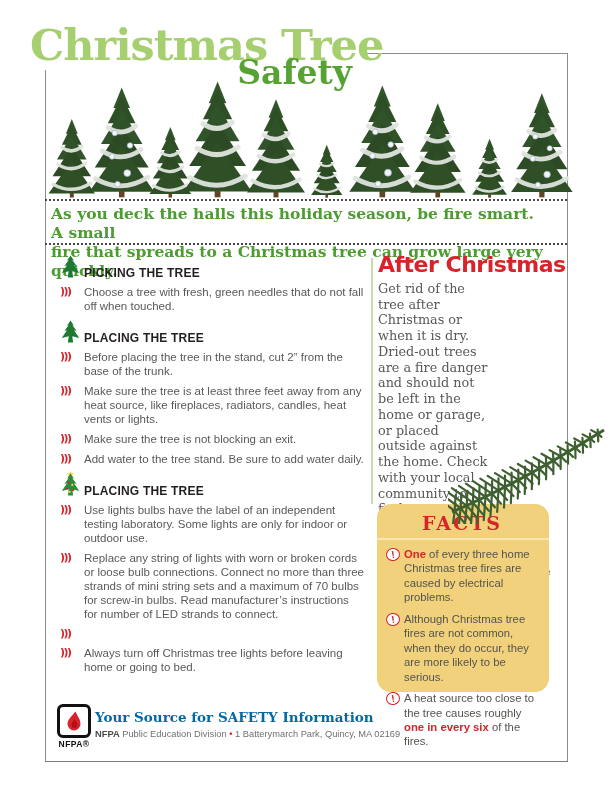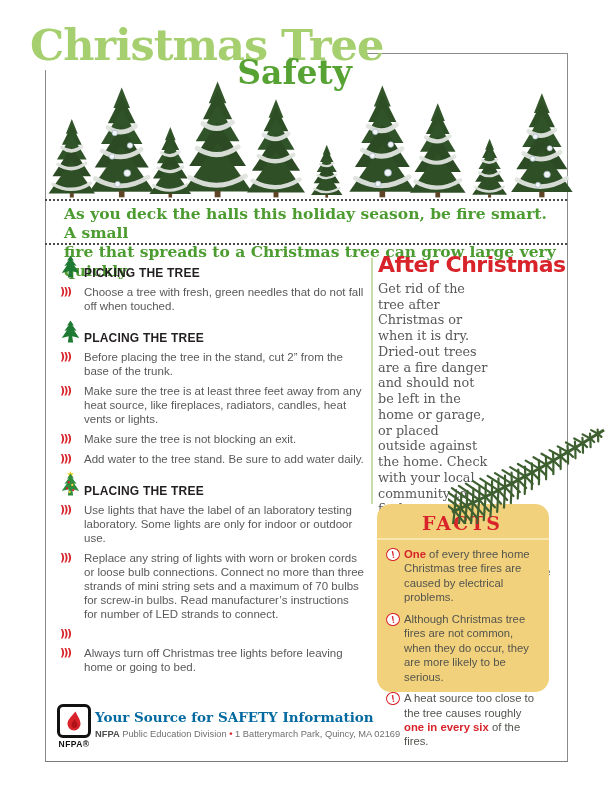--- a/index.html
+++ b/index.html
@@ -13,21 +13,21 @@
   
   .title1{position:absolute;left:30px;top:24px;font-family:"DejaVu Serif","Liberation Serif",serif;
           font-weight:bold;font-size:43px;color:#a6d06f;letter-spacing:-1px;line-height:1;}
   .title2{position:absolute;left:212px;top:56px;width:140px;text-align:right;
           font-family:"DejaVu Serif","Liberation Serif",serif;font-weight:bold;font-size:33px;
           color:#56a233;line-height:1;}
 
   .tree-band{position:absolute;left:45px;top:80px;width:522px;height:119px;}
   .tree-band svg{position:absolute;bottom:1px;}
 
-  .banner{position:absolute;left:64px;top:205px;width:500px;
+  .banner{position:absolute;left:51px;top:205px;width:500px;
           font-family:"DejaVu Serif","Liberation Serif",serif;font-weight:bold;
           font-size:15.5px;line-height:1.22;color:#4d9c31;}
 
   
   .leftcol{position:absolute;left:60px;top:256px;width:305px;}
   .section{margin-bottom:8px;}
   .sec-head{display:flex;align-items:flex-end;margin-bottom:5px;height:24px;}
   .tree-icon-slot{width:24px;flex:0 0 24px;display:flex;justify-content:flex-start;}
   .sec-title{font-size:12px;font-weight:bold;color:#231f20;letter-spacing:.2px;margin-top:7px;}
   .bullet{display:flex;margin-bottom:6px;}
@@ -277,21 +277,21 @@
               <circle cx="8" cy="20" r="1.3" fill="#d8232a"></circle>
               <circle cx="15" cy="22" r="1.3" fill="#d8232a"></circle>
               <circle cx="11" cy="24" r="1.3" fill="#f6d431"></circle>
             </svg>
           </span>
       <span class="sec-title">PLACING THE TREE</span>
     </div>
 
   <div class="bullet">
     <span class="chevrons">)))</span>
-    <span class="btext">Use lights that have the label of an laboratory testing laboratory. Some lights are only for indoor or outdoor use.</span>
+    <span class="btext">Use lights bulbs have the label of an independent testing laboratory. Some lights are only for indoor or outdoor use.</span>
   </div>
 
   <div class="bullet">
     <span class="chevrons">)))</span>
     <span class="btext">Replace any string of lights with worn or broken cords or loose bulb connections. Connect no more than three strands of mini string sets and a maximum of 70 bulbs for screw-in bulbs. Read manufacturer’s instructions for number of LED strands to connect.</span>
   </div>
 
   <div class="bullet">
     <span class="chevrons">)))</span>
   </div>

